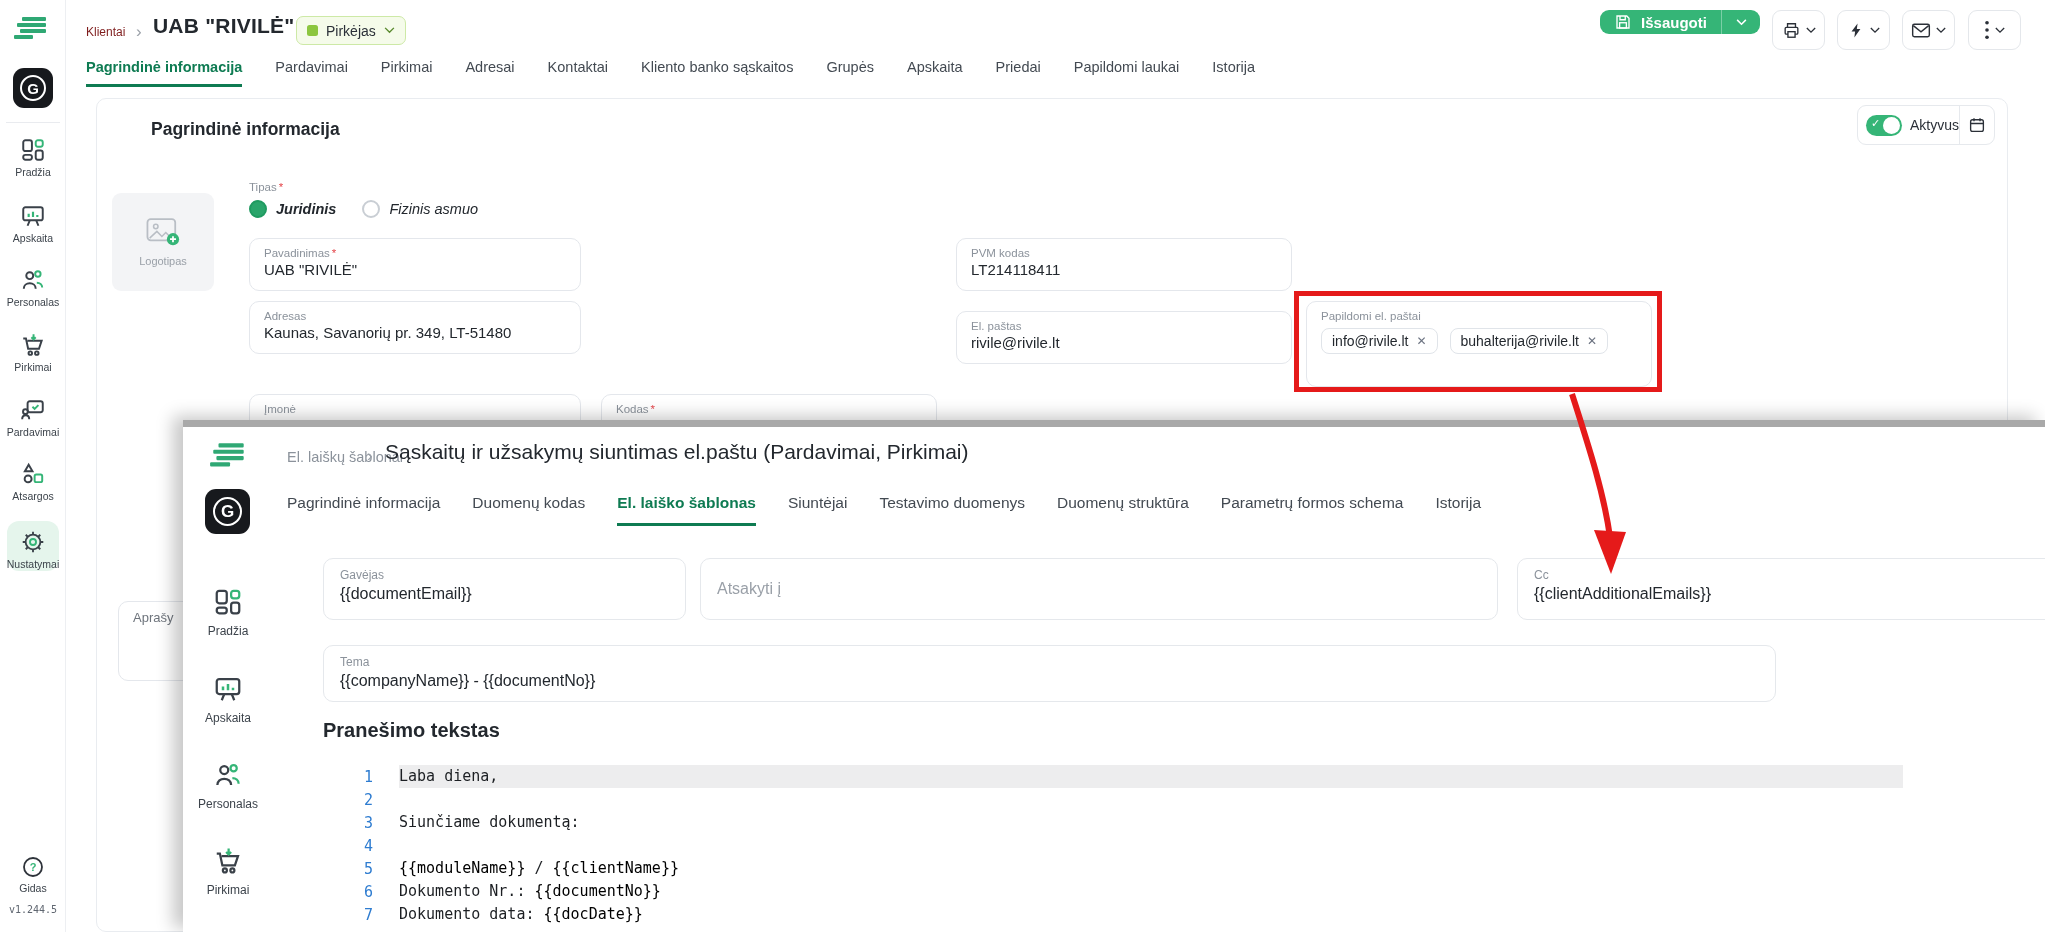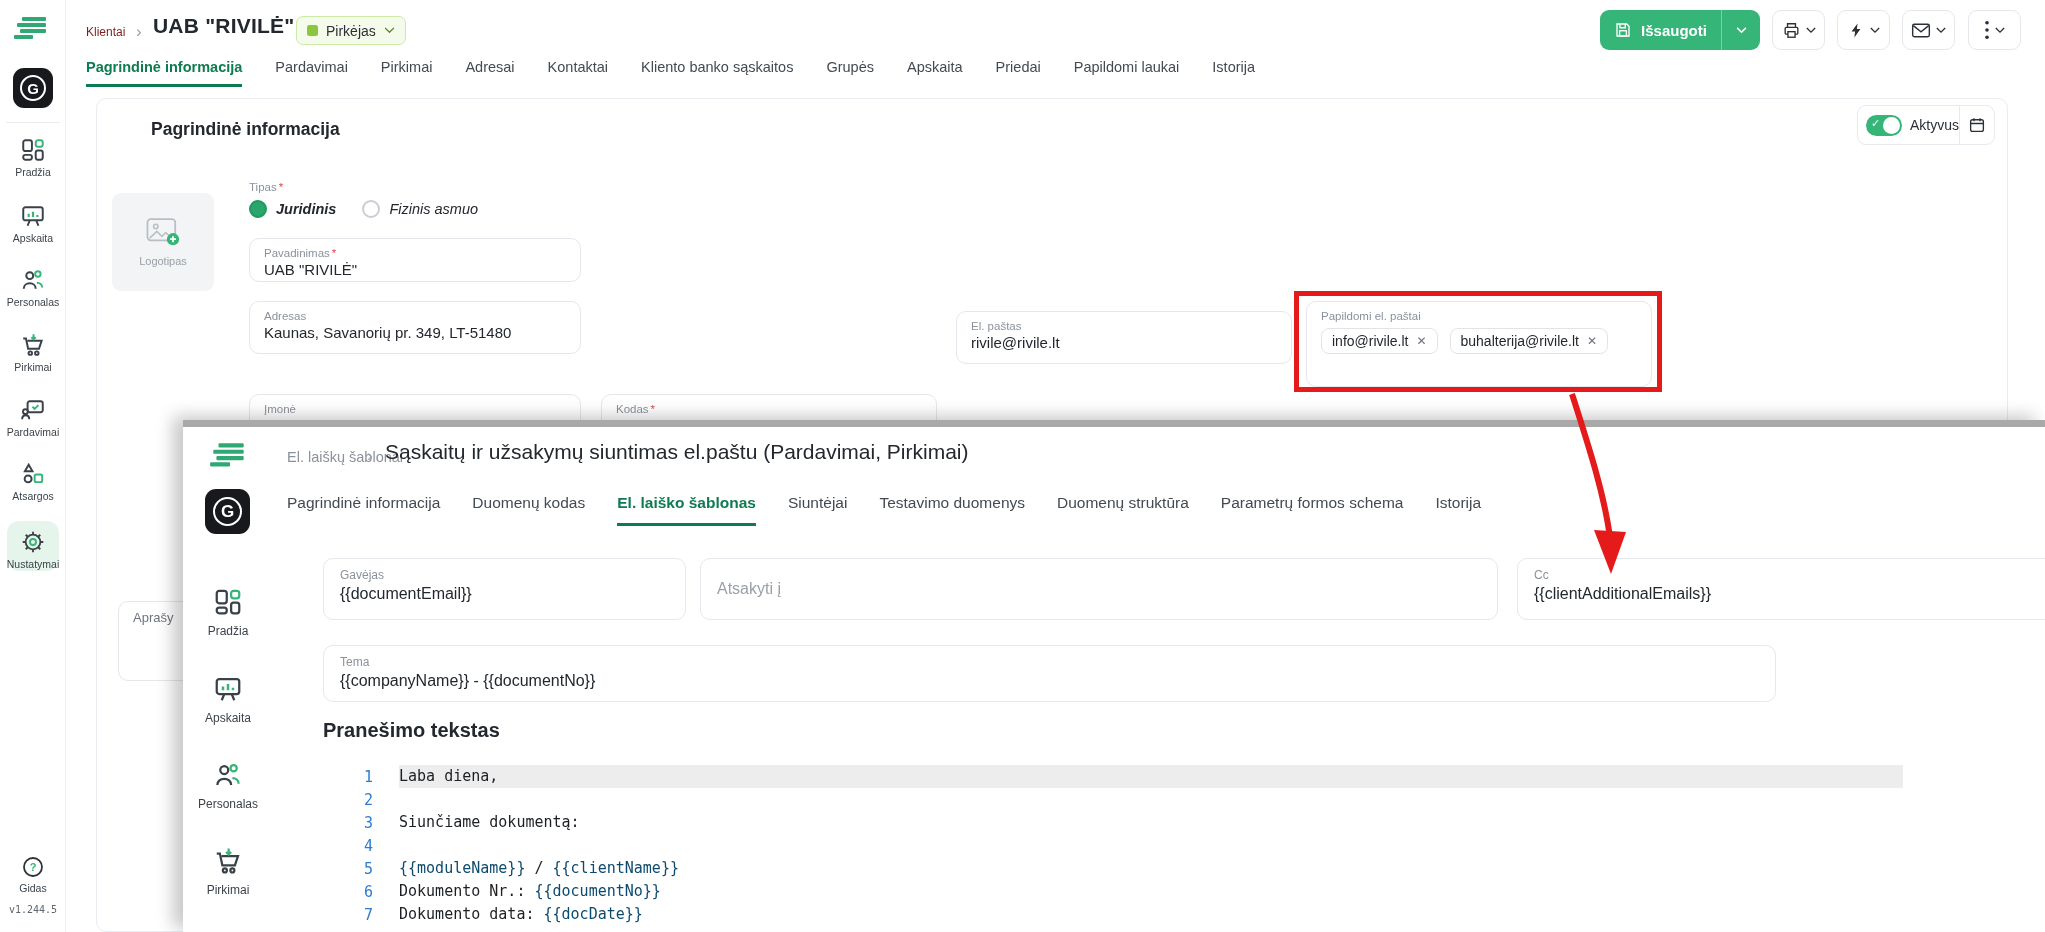--- a/index.html
+++ b/index.html
@@ -21,21 +21,21 @@
   .version { left:0; width:66px; text-align:center; font-family:"DejaVu Sans Mono", monospace; font-size:10px; color:#5f6670; }
 
   
   .crumb-root { font-size:12px; color:#7f1d1d; cursor:pointer; }
   .crumb-chev { color:#9aa0a8; font-size:17px; }
   .page-title { font-size:21px; font-weight:bold; color:#23282e; letter-spacing:.2px; }
   .badge { height:29px; background:#f5fbea; border:1px solid #cde9a6; border-radius:7px; display:inline-flex; align-items:center; gap:8px; padding:0 10px; cursor:pointer; }
   .badge-square { width:11px; height:11px; background:#8cc63f; border-radius:2.5px; }
   .badge-label { font-size:14px; color:#2b3038; }
 
-  .btn-save { left:1600px; top:10px; width:160px; height:40px; background:#35b577; border-radius:9px; display:flex; align-items:center; color:#fff; cursor:pointer; }
+  .btn-save { left:1600px; top:10px; width:160px; height:24px; background:#35b577; border-radius:9px; display:flex; align-items:center; color:#fff; cursor:pointer; }
   .btn-save .main { flex:1; display:flex; align-items:center; justify-content:center; gap:9px; font-size:15px; font-weight:bold; }
   .btn-save .sep { width:1px; height:40px; background:rgba(255,255,255,.35); }
   .btn-save .dd { width:38px; display:flex; align-items:center; justify-content:center; }
   .icon-btn { top:10px; width:53px; height:40px; background:#fff; border:1px solid #e4e7eb; border-radius:9px; display:flex; align-items:center; justify-content:center; gap:5px; cursor:pointer; }
 
   .tabs { left:86px; top:59px; display:flex; gap:33px; }
   .tab { font-size:14.5px; color:#434a52; padding-bottom:9px; cursor:pointer; white-space:nowrap; }
   .tab.active { color:#0e7b52; font-weight:bold; border-bottom:3px solid #0e7b52; }
 
   
@@ -84,21 +84,21 @@
   .o-fbox .flabel { font-size:12px; color:#8b929b; }
   .o-fbox .fvalue { font-size:16px; color:#23282e; margin-top:3px; white-space:nowrap; }
   .o-input { border:none; outline:none; width:100%; height:100%; font-size:16px; font-family:"Liberation Sans",sans-serif; color:#23282e; }
   .o-input::placeholder { color:#9aa0a8; }
   .msg-title { font-size:20px; font-weight:bold; color:#23282e; }
 
   .code-row { position:absolute; left:140px; width:1580px; height:23px; display:flex; align-items:center; font-family:"DejaVu Sans Mono", monospace; font-size:15px; }
   .code-row .num { width:50px; text-align:right; color:#2e7cd0; flex:none; }
   .code-row .line { flex:1; margin-left:26px; height:23px; line-height:23px; color:#1c1f23; white-space:pre; }
   .code-row.hl .line { background:#ededee; }
-  .tok-var { color:#0c4a6e; }
+  .tok-var { color:#000000; }
 
   
   .red-box { left:1294px; top:291px; width:368px; height:101px; border:5px solid #e51a1a; z-index:30; pointer-events:none; }
   .red-arrow { left:1530px; top:392px; z-index:30; pointer-events:none; }
 </style>
 </head>
 <body>
 
 <div class="screen">
 
@@ -311,23 +311,27 @@
       <div class="radio">
         <span class="dot-on"></span>
         <span class="rlabel">Juridinis</span>
       </div>
       <div class="radio">
         <span class="dot-off"></span>
         <span class="rlabel off">Fizinis asmuo</span>
       </div>
     </div>
 
-    <div class="abs fbox" style="left:152px; top:139px; width:332px; height:44px">
+    <div class="abs fbox" style="left:152px; top:139px; width:332px; height:53px">
       <div class="sm-label"><span>Pavadinimas</span><span class="req">*</span></div>
       <div class="fvalue">UAB "RIVILĖ"</div>
+    </div>
+    <div class="abs fbox" style="left:859px; top:139px; width:336px; height:53px">
+      <div class="sm-label">PVM kodas</div>
+      <div class="fvalue">LT214118411</div>
     </div>
 
     <div class="abs fbox" style="left:152px; top:202px; width:332px; height:53px">
       <div class="sm-label">Adresas</div>
       <div class="fvalue">Kaunas, Savanorių pr. 349, LT-51480</div>
     </div>
     <div class="abs fbox" style="left:859px; top:212px; width:336px; height:53px">
       <div class="sm-label">El. paštas</div>
       <div class="fvalue">rivile@rivile.lt</div>
     </div>

